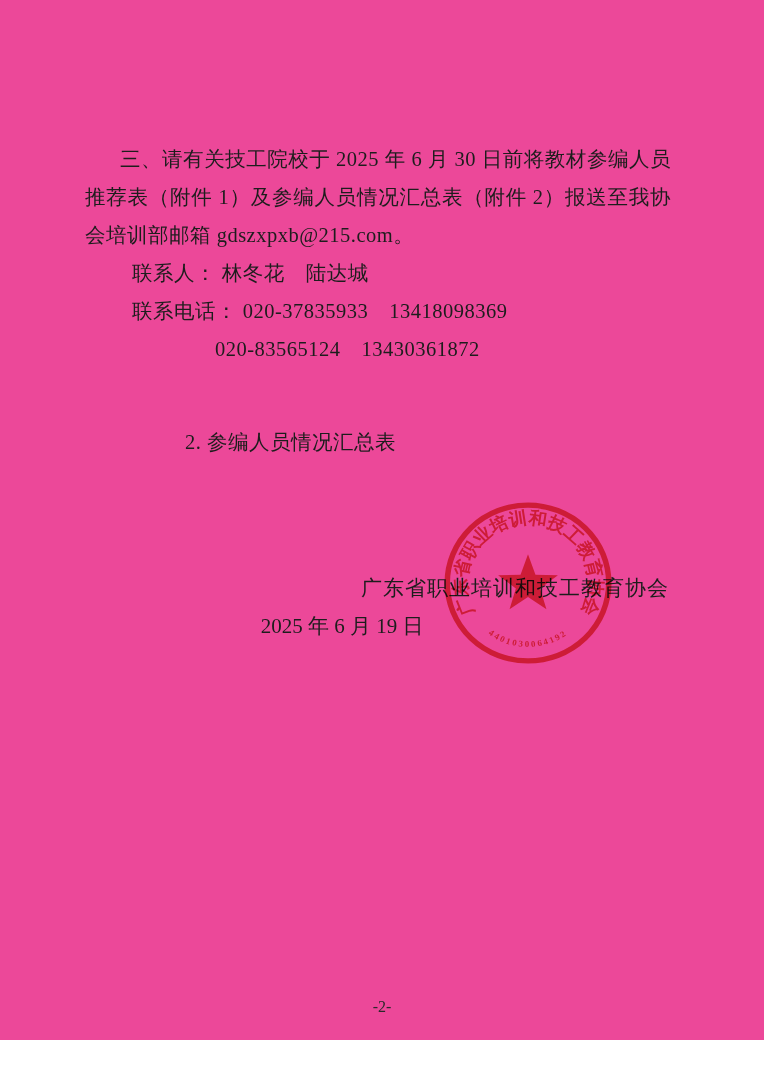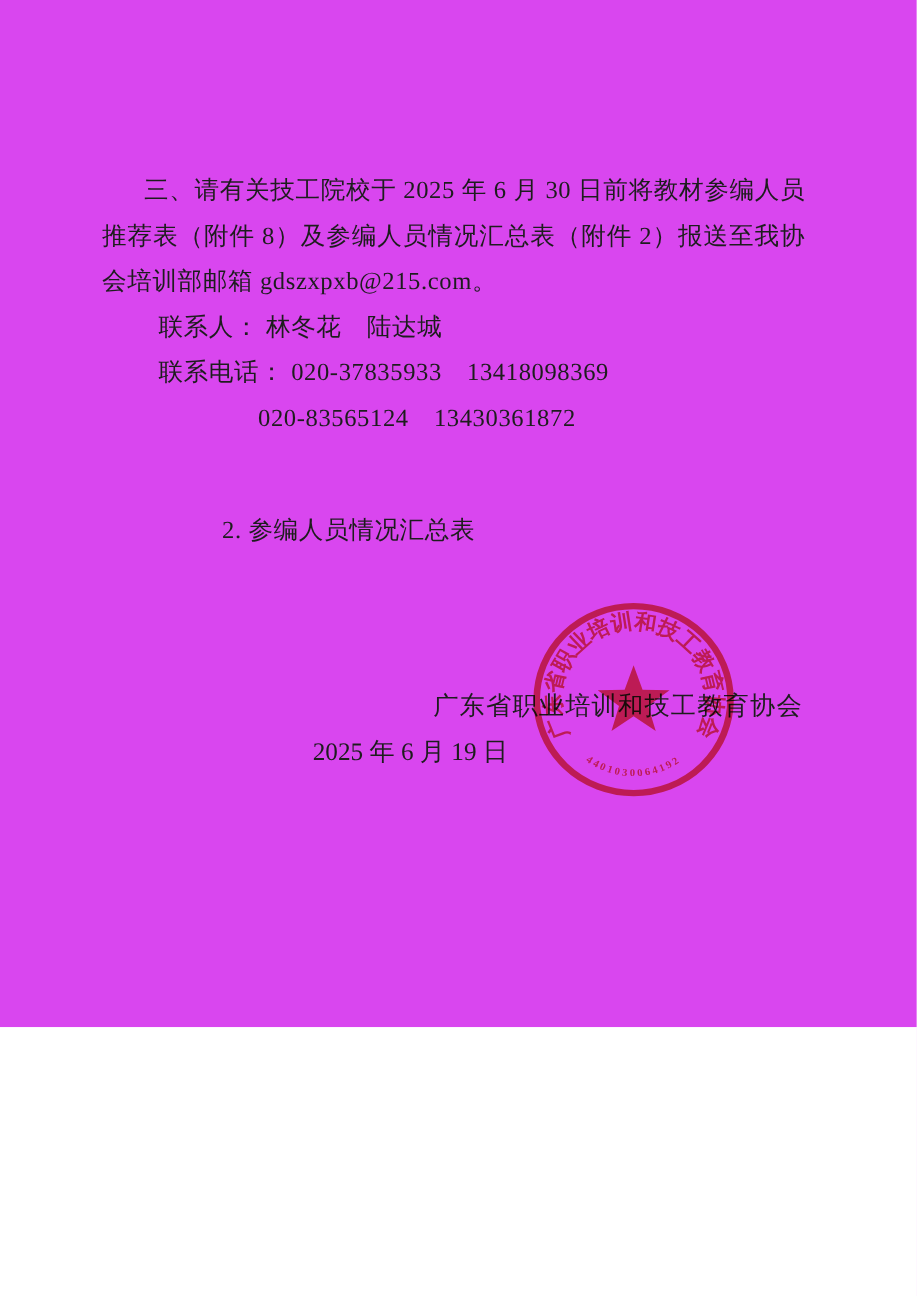--- a/index.html
+++ b/index.html
@@ -3,22 +3,22 @@
 <meta charset="utf-8">
 <style>
   html, body {
     margin: 0;
     padding: 0;
     background: #ffffff;
   }
   .page {
     position: relative;
     width: 764px;
-    height: 856px;
-    background: #d946ef;
+    height: 1040px;
+    background: #ec4899;
     overflow: hidden;
     font-family: "Liberation Serif", "DejaVu Serif", serif;
     color: #1d1d1d;
   }
   .textcol {
     position: absolute;
     left: 85px;
     top: 140px;
     width: 586px;
   }
@@ -93,21 +93,21 @@
     color: #2a2a2a;
   }
 </style>
 </head>
 <body>
 
 <div class="page">
 
   <div class="textcol">
     <div class="line j ind-para">三、请有关技工院校于 2025 年 6 月 30 日前将教材参编人员</div>
-    <div class="line j">推荐表（附件 8）及参编人员情况汇总表（附件 2）报送至我协</div>
+    <div class="line j">推荐表（附件 1）及参编人员情况汇总表（附件 2）报送至我协</div>
     <div class="line">会培训部邮箱 gdszxpxb@215.com。</div>
     <div class="line ind-2">联系人： 林冬花　陆达城</div>
     <div class="line ind-2">联系电话： 020-37835933　13418098369</div>
     <div class="line ind-phone">020-83565124　13430361872</div>
   </div>
 
   <div class="attachcol">
     <div class="line ind-att2">2. 参编人员情况汇总表</div>
   </div>
 

